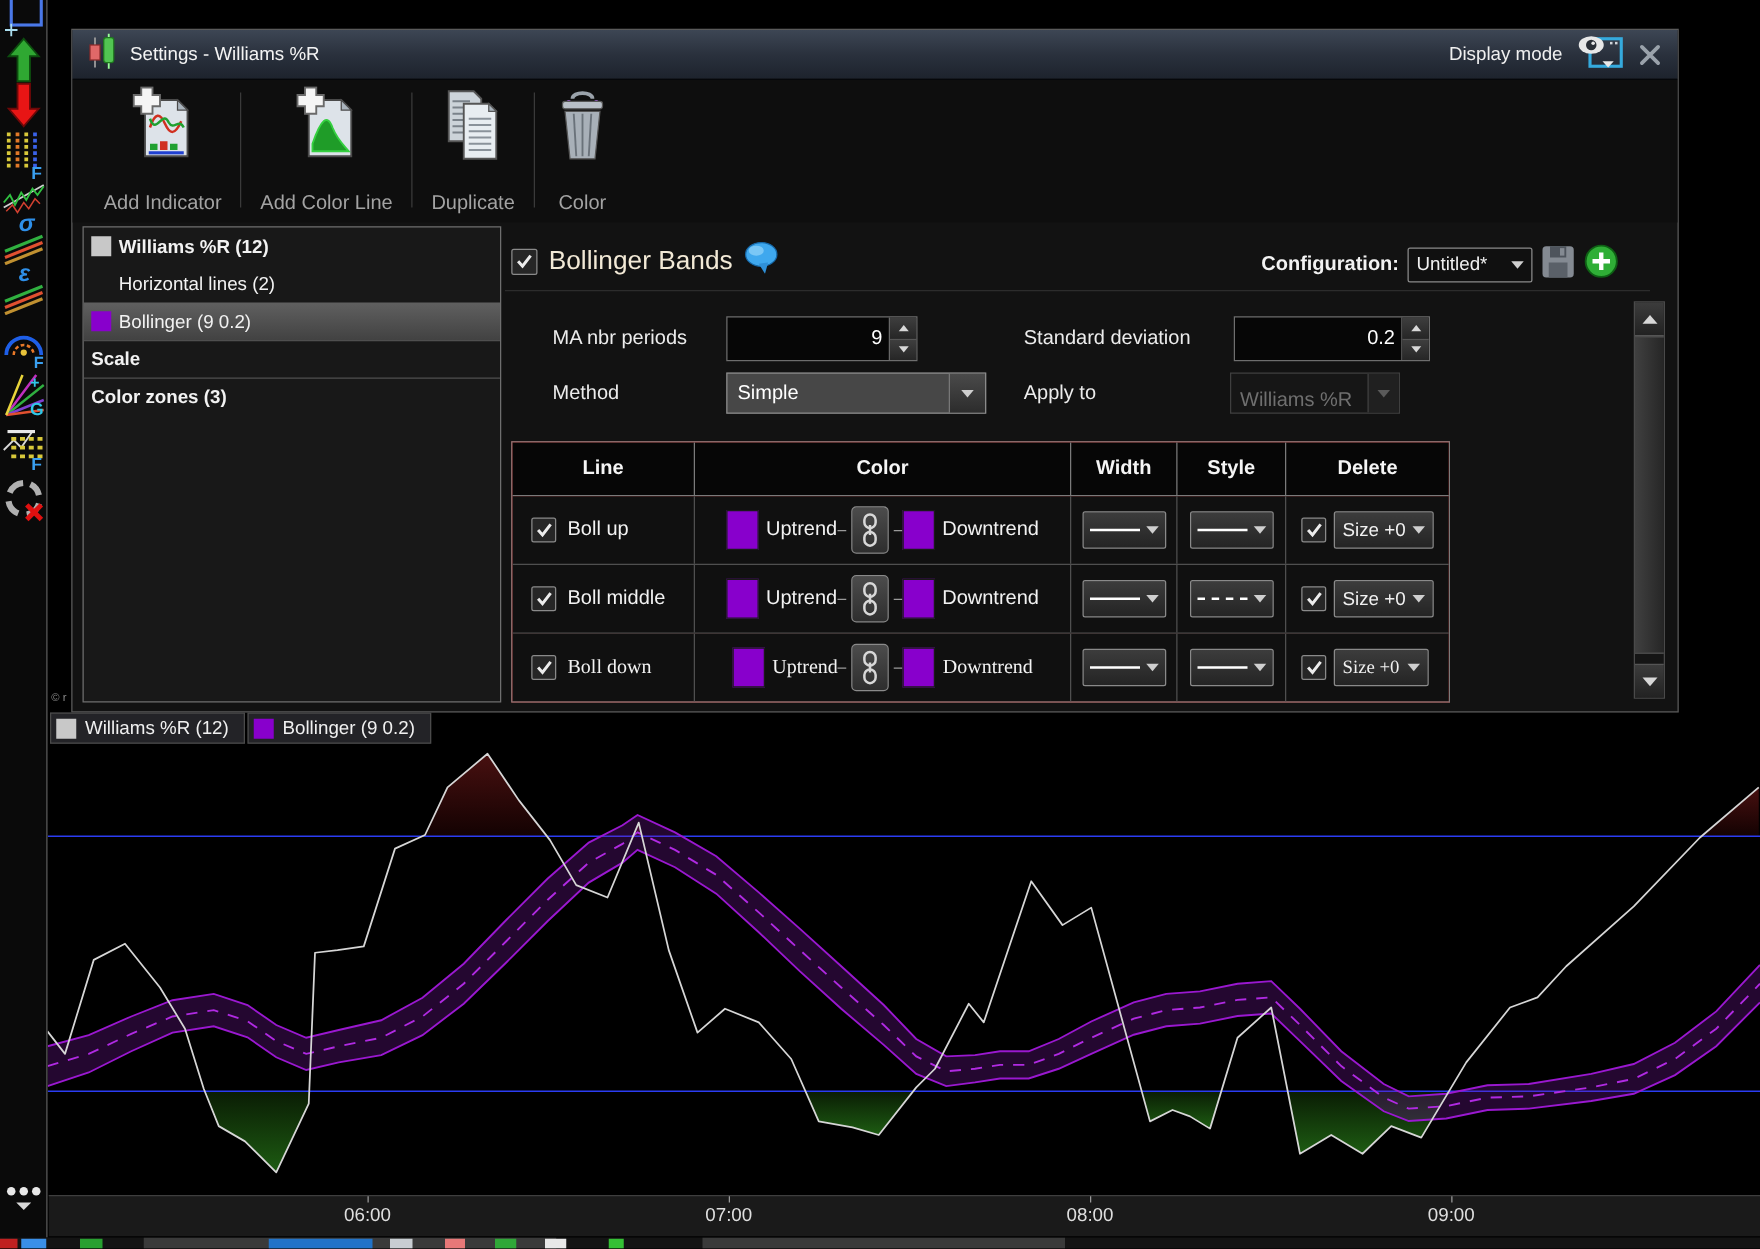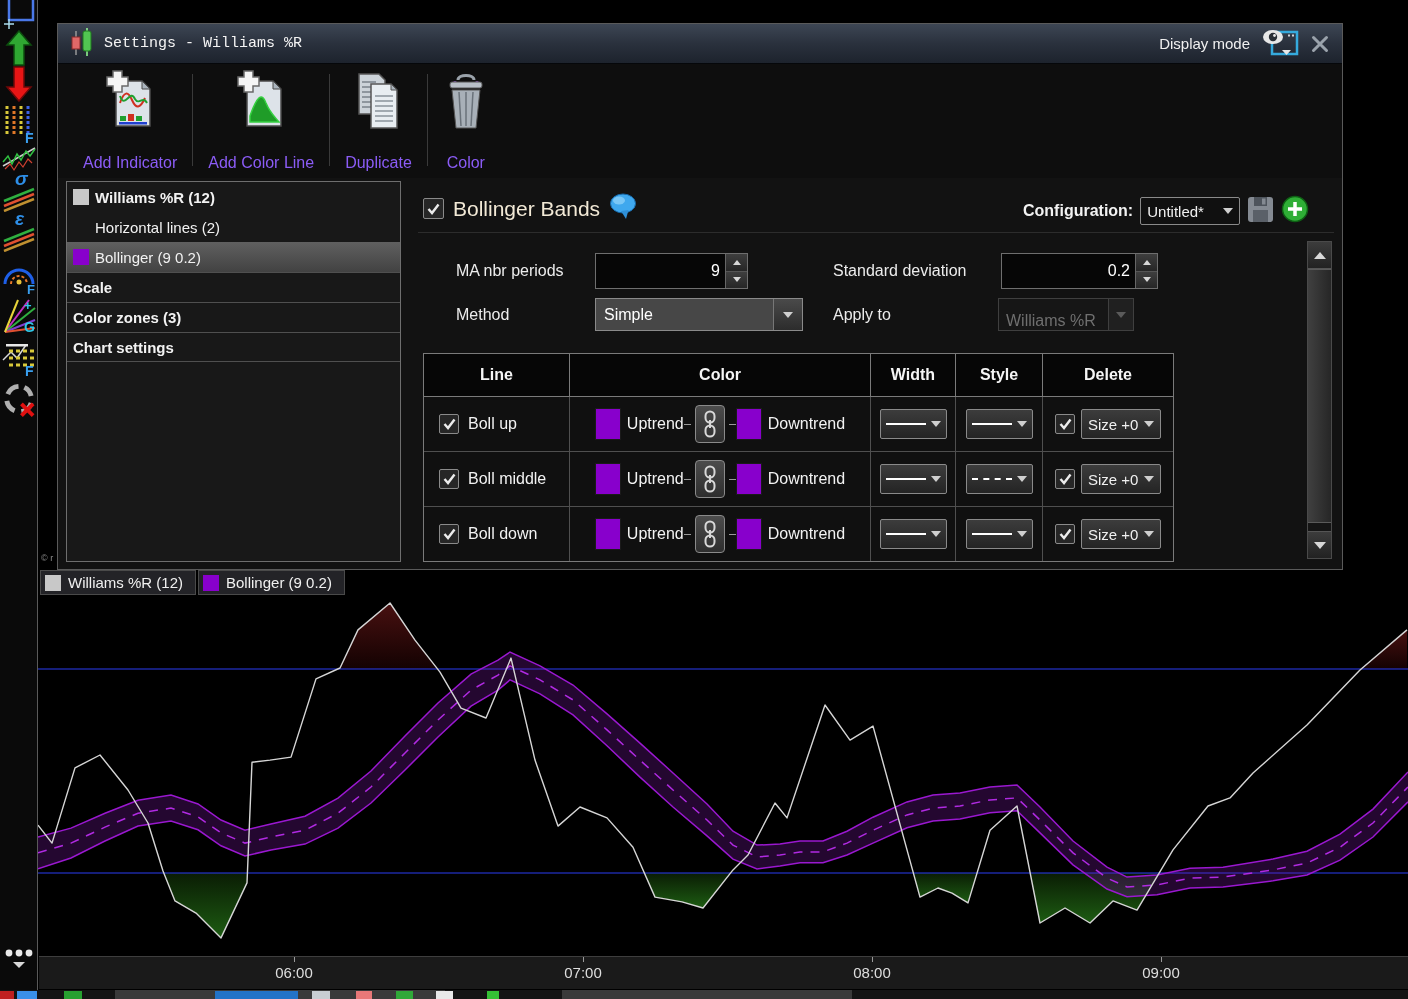--- a/index.html
+++ b/index.html
@@ -17,39 +17,39 @@
   .leg-item{height:23px;display:flex;align-items:center;background:#232327;border:1px solid #4a4a4a;padding:0 12px 0 4px;font-size:15px;color:#f0f0f0;}
   .leg-swatch{width:16px;height:16px;margin-right:7px;}
   .copyright{position:absolute;left:41px;top:553px;font-size:9px;color:#8a8a8a;}
   
   .taskbar{position:absolute;left:0;top:990px;width:1408px;height:9px;background:#141414;overflow:hidden;}
   .tb-seg{position:absolute;top:0;height:9px;background:#3a3a3a;}
   .tb-blob{position:absolute;top:1px;height:8px;}
   
   .dialog{position:absolute;left:57px;top:23px;width:1286px;height:547px;background:#121212;border:1px solid #5a5a5a;box-sizing:border-box;}
   .titlebar{height:39px;background:linear-gradient(180deg,#3d4654 0%,#2a313d 50%,#1d232d 100%);display:flex;align-items:center;padding:0 10px;border-bottom:1px solid #05070a;}
-  .tb-title{font-size:15px;color:#f4f4f4;margin-left:8px;font-family:Liberation Mono, monospace;}
+  .tb-title{font-size:15px;color:#f4f4f4;margin-left:8px;}
   .tb-right{margin-left:auto;display:flex;align-items:center;gap:9px;}
   .tb-dm{font-size:15px;color:#f0f0f0;}
   .xbtn{display:flex;align-items:center;justify-content:center;width:24px;height:24px;cursor:pointer;}
   .toolbar{height:114px;background:#0e0e0e;display:flex;align-items:flex-start;padding-left:10px;border-bottom:none;}
   .tool-btn{display:flex;flex-direction:column;align-items:center;justify-content:flex-end;height:102px;margin-top:6px;padding:0 15px;}
-  .tool-btn .lbl{font-size:16px;color:#8b5cf6;margin-top:20px;white-space:nowrap;}
+  .tool-btn .lbl{font-size:16px;color:#a3a3a3;margin-top:20px;white-space:nowrap;}
   .tool-sep{width:1px;height:92px;background:#3a3a3a;margin-top:10px;}
   
   .list{position:absolute;left:8px;top:157px;width:335px;height:381px;background:#181818;border:1px solid #6e6e6e;box-sizing:border-box;}
   .lrow{height:30px;display:flex;align-items:center;font-size:15px;padding-left:6px;box-sizing:border-box;color:#f2f2f2;}
   .lrow .swatch{width:16px;height:16px;margin-right:6px;flex:none;}
   .lrow.bold{font-weight:bold;}
   .lrow.indent{padding-left:28px;}
   .lrow.selected{background:linear-gradient(#606060,#424242);}
   .lrow.section{border-top:1px solid #4f4f4f;font-weight:bold;}
   .lrow.section-last{border-bottom:1px solid #4f4f4f;}
   
-  .mainp{position:absolute;left:360px;top:157px;width:916px;height:381px;}
+  .mainp{position:absolute;left:346px;top:157px;width:916px;height:381px;}
   .p-head{position:absolute;left:5px;top:12px;display:flex;align-items:center;gap:9px;}
   .p-title{font-size:21px;color:#f2e9d6;}
   .hdr-divider{position:absolute;left:0;top:51px;width:916px;height:1px;background:#2c2c2c;}
   .config-row{position:absolute;left:605px;top:14px;display:flex;align-items:center;gap:7px;}
   .config-lab{font-size:16px;font-weight:bold;color:#f2f2f2;}
   .dd{display:flex;align-items:center;background:#101010;border:1px solid #8a8a8a;border-radius:2px;box-sizing:border-box;}
   .dd-config{width:100px;height:28px;padding:0 6px;font-size:15px;color:#f0f0f0;justify-content:space-between;}
   .flab{position:absolute;font-size:16px;color:#ececec;height:36px;display:flex;align-items:center;}
   .num-input{position:absolute;height:36px;background:#060606;border:1px solid #6e6e6e;box-sizing:border-box;display:flex;}
   .num-val{flex:1;display:flex;align-items:center;justify-content:flex-end;font-size:16px;color:#fff;padding-right:5px;}
@@ -65,21 +65,21 @@
   .dd-apply .val{flex:1;font-size:16px;color:#6f6f6f;padding-left:7px;white-space:nowrap;}
   .dd-apply .cbtn{width:24px;align-self:stretch;background:#202020;border-left:1px solid #3f3f3f;display:flex;align-items:center;justify-content:center;}
   .caret{width:0;height:0;border-left:5px solid transparent;border-right:5px solid transparent;border-top:6px solid #cfcfcf;}
   .caret.dim{border-top-color:#5a5a5a;}
   
   .tbl{position:absolute;left:5px;top:172px;width:751px;border:1px solid #7a7a7a;box-sizing:border-box;background:#ef4444;}
   .tbl-head{display:flex;height:42px;background:#060606;border-bottom:1px solid #7a7a7a;}
   .th{display:flex;align-items:center;justify-content:center;font-weight:bold;font-size:16px;color:#f5f5f5;border-right:1px solid #7a7a7a;box-sizing:border-box;}
   .th:last-child{border-right:none;}
   .tbl-row{display:flex;height:54px;background:#101010;border-bottom:1px solid #4f4f4f;}
-  .tbl-row:last-child{border-bottom:none;}
+  .tbl-row:last-child{border-bottom:none;font-family:Liberation Serif, serif;}
   .td{display:flex;align-items:center;border-right:1px solid #4f4f4f;box-sizing:border-box;}
   .td:last-child{border-right:none;}
   .c-line{width:146px;padding-left:15px;gap:9px;}
   .c-color{width:301px;justify-content:center;}
   .c-width{width:85px;justify-content:center;}
   .c-style{width:87px;justify-content:center;}
   .c-label{width:130px;padding-left:12px;gap:6px;}
   .td-text{font-size:16px;color:#f2f2f2;white-space:nowrap;}
   .cb{width:18px;height:18px;background:#262626;border:1px solid #8a8a8a;border-radius:2px;display:flex;align-items:center;justify-content:center;flex:none;}
   .swatch-lg{width:24px;height:30px;border:1px solid #1a1a1a;flex:none;}
@@ -397,23 +397,20 @@
       <div class="lrow selected">
         <span class="swatch" style="background: rgb(136, 0, 204);"></span>
         <span>Bollinger (9 0.2)</span>
       </div>
       <div class="lrow section">
         <span>Scale</span>
       </div>
       <div class="lrow section">
         <span>Color zones (3)</span>
       </div>
-      <div class="lrow section section-last">
-        <span>Chart settings</span>
-      </div>
     </div>
 
     <div class="mainp">
       <div class="p-head">
         <span class="cb" style="width:19px;height:19px">
           <svg width="13" height="12" viewBox="0 0 13 12">
               <path d="M1.5 6 L5 10 L11.5 1.5" fill="none" stroke="#ececec" stroke-width="2.4"></path>
             </svg>
         </span>
         <span class="p-title">Bollinger Bands</span>

